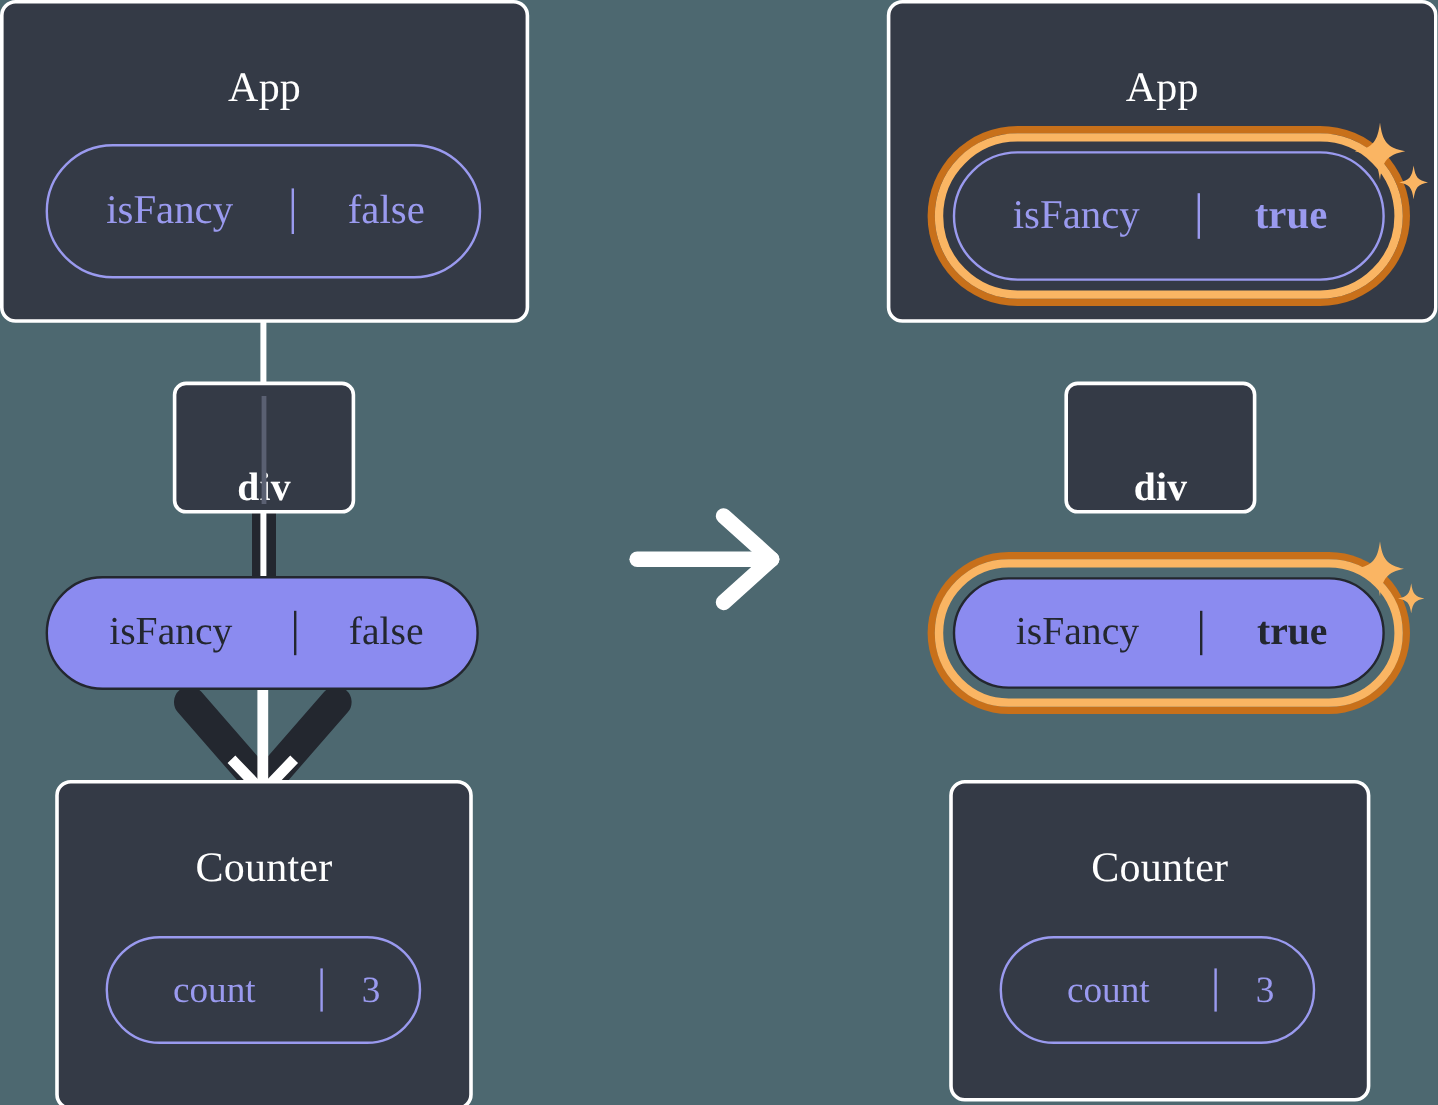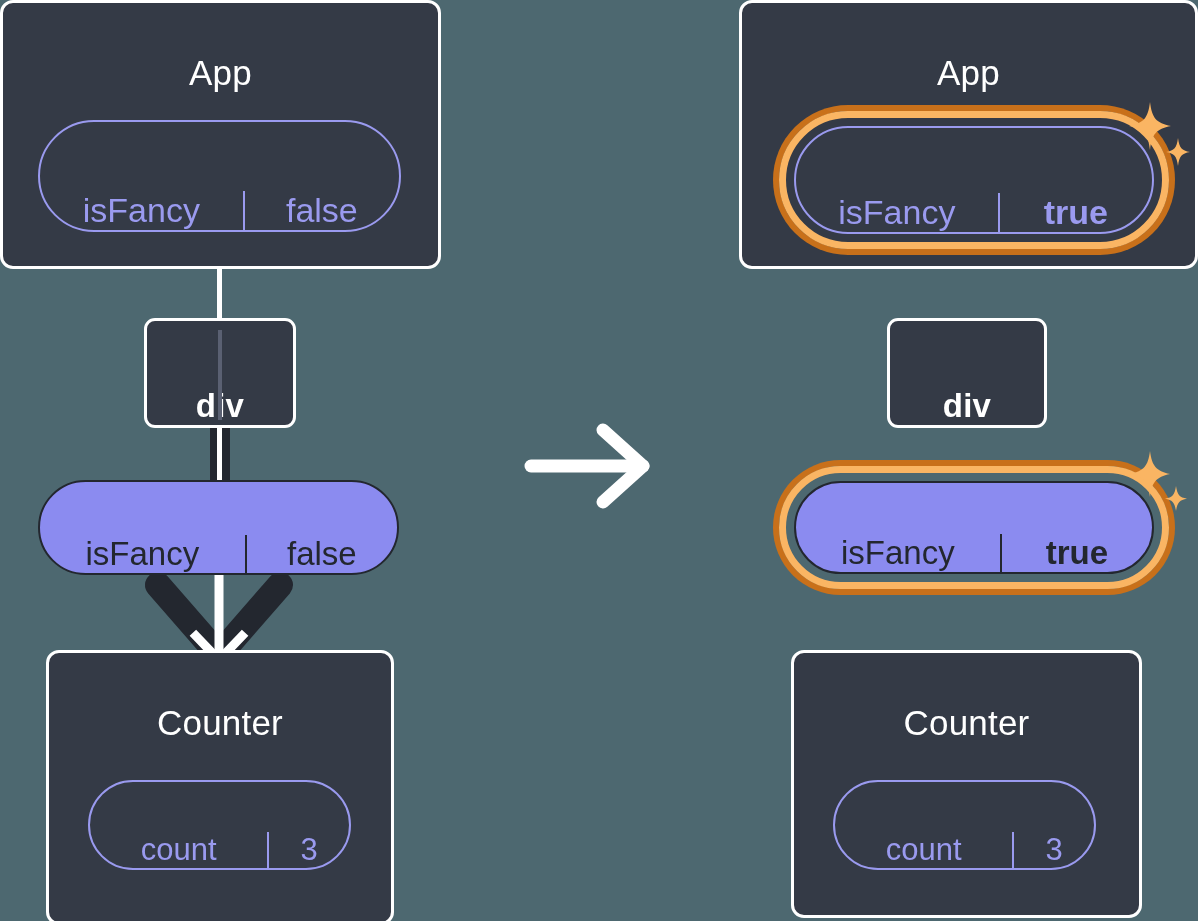--- a/index.html
+++ b/index.html
@@ -14,20 +14,21 @@
     overflow: hidden;
     font-family: "Liberation Sans", sans-serif;
     -webkit-font-smoothing: antialiased;
   }
 
   .stage {
     position: absolute;
     inset: 0;
     width: 1188px;
     height: 921px;
+    font-family: Liberation Serif, serif;
   }
 
   
   .panel { position: absolute; top: 0; height: 921px; }
   .panel-left  { left: -2px;  width: 452px; }
   .panel-right { left: 737px; width: 461px; }
 
   
   .box {
     position: absolute;
@@ -68,21 +69,21 @@
     display: flex;
     align-items: center;
     justify-content: center;
   }
 
   
   .pill {
     position: absolute;
     box-sizing: border-box;
     display: flex;
-    align-items: flex-end;
+    align-items: center;
     border-radius: 999px;
     z-index: 8;
   }
   .pill .cell {
     display: flex;
     align-items: center;
     justify-content: center;
     white-space: nowrap;
   }
 

